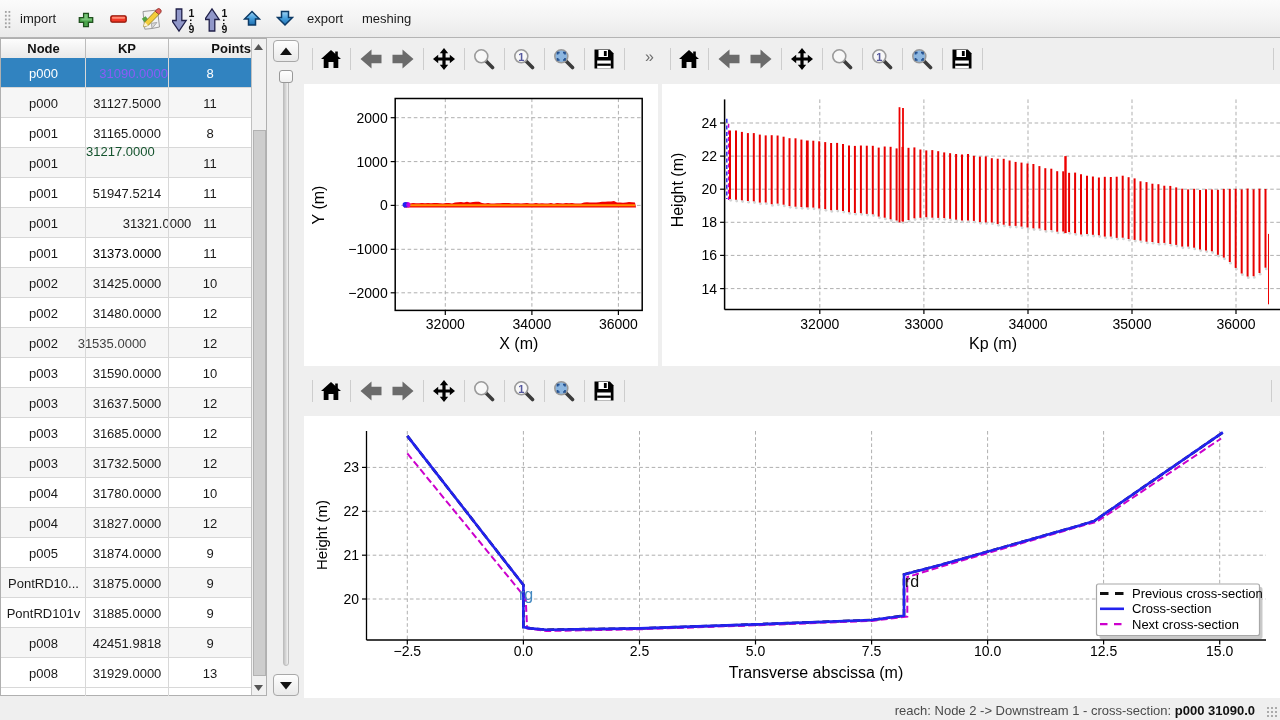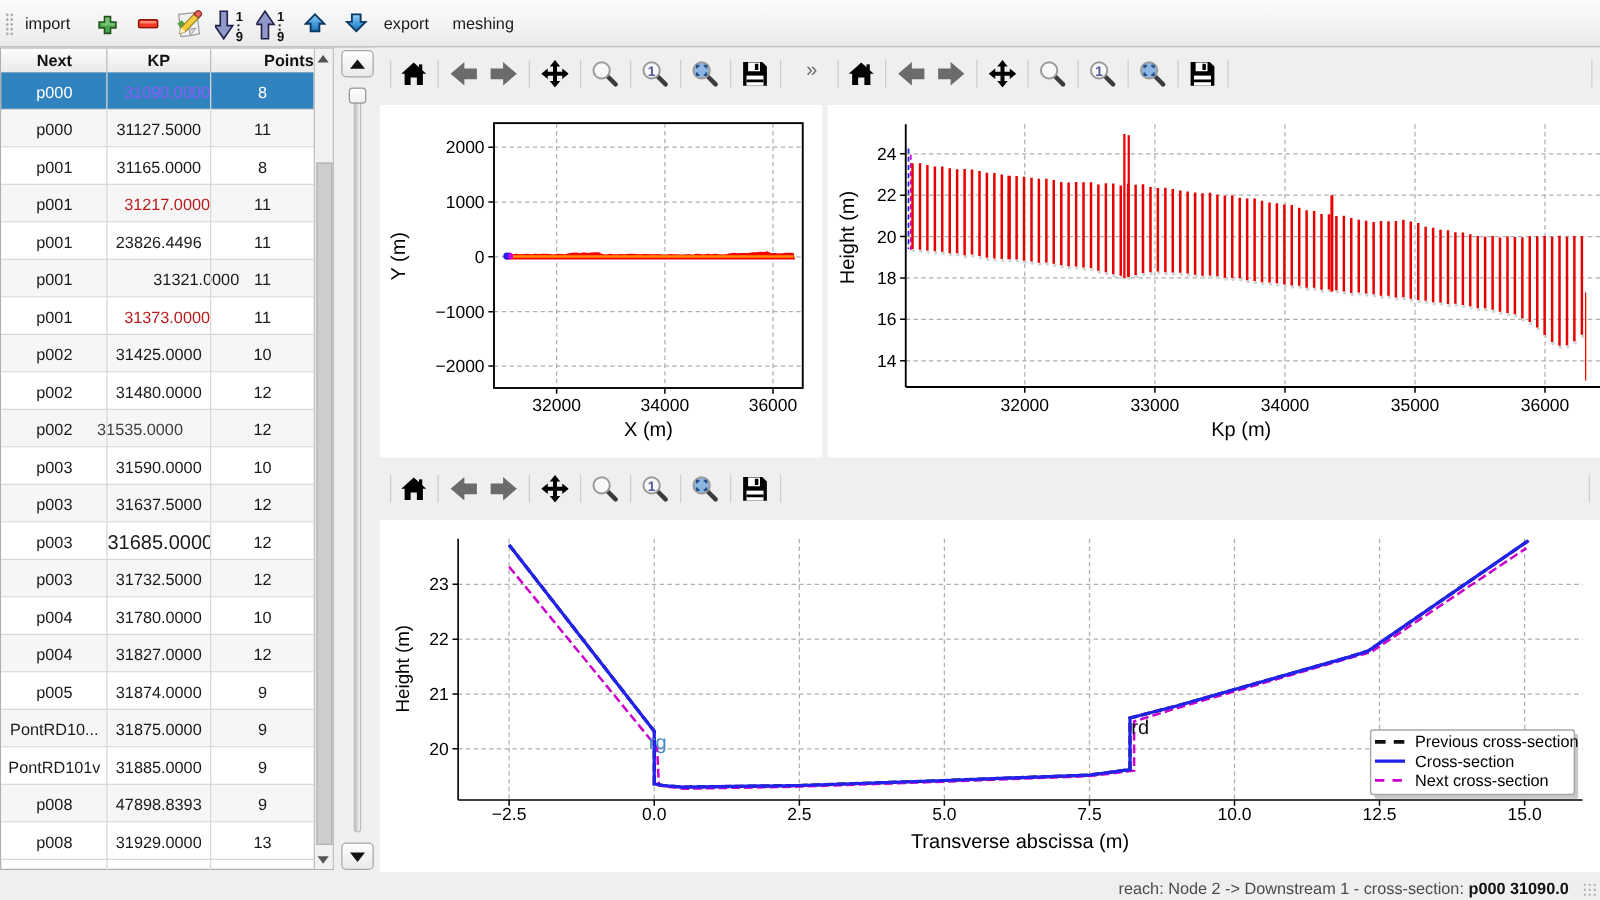--- a/index.html
+++ b/index.html
@@ -64,21 +64,21 @@
       <linearGradient id="bg276" x1="0" y1="0" x2="0" y2="1">
         <stop offset="0" stop-color="#9fd4f5"></stop>
         <stop offset="0.5" stop-color="#47a0dd"></stop>
         <stop offset="1" stop-color="#1e6fb0"></stop>
       </linearGradient>
     </defs>
     <path d="M9 15 L16.5 7.5 H12.5 V1.5 H5.5 V7.5 H1.5 Z" fill="url(#bg276)" stroke="#0c3a66" stroke-width="1.5"></path>
   </svg>
 <div class="abs" style="left:0px;top:38px;width:267px;height:658px;background:#fff;border:1px solid #b0b0b0;box-sizing:border-box;"></div>
 <div class="abs" style="left:1px;top:39px;width:250px;height:19px;background:linear-gradient(#fdfdfd,#e9e9e9);border-bottom:1px solid #9c9c9c;"></div>
-<div class="abs" style="left:1px;top:41px;width:85px;text-align:center;font-size:13px;font-weight:bold;color:#111;">Next</div>
+<div class="abs" style="left:1px;top:41px;width:85px;text-align:center;font-size:13px;font-weight:bold;color:#111;">Node</div>
 <div class="abs" style="left:86px;top:41px;width:82px;text-align:center;font-size:13px;font-weight:bold;color:#111;">KP</div>
 <div class="abs" style="left:169px;top:41px;width:82px;text-align:right;font-size:13px;font-weight:bold;color:#111;">Points</div>
 <div class="abs" style="left:85px;top:39px;width:1px;height:19px;background:#bcbcbc;"></div>
 <div class="abs" style="left:168px;top:39px;width:1px;height:19px;background:#bcbcbc;"></div>
 <div class="abs" style="left:1px;top:58px;width:250px;height:29px;background:#3183c0;border-bottom:1px solid #d8d8d8;"></div>
 <div class="abs" style="left:1px;top:66px;width:85px;text-align:center;font-size:13px;color:#fff;white-space:nowrap;overflow:hidden;">p000</div>
 <div class="abs" style="left:86px;top:66px;width:82px;text-align:right;font-size:13px;color:#8b5cf6;white-space:nowrap;overflow:hidden;">31090.0000</div>
 <div class="abs" style="left:169px;top:66px;width:82px;text-align:center;font-size:13px;color:#fff;white-space:nowrap;overflow:hidden;">8</div>
 <div class="abs" style="left:85px;top:58px;width:1px;height:30px;background:#d8d8d8;"></div>
 <div class="abs" style="left:168px;top:58px;width:1px;height:30px;background:#d8d8d8;"></div>
@@ -89,39 +89,39 @@
 <div class="abs" style="left:85px;top:88px;width:1px;height:30px;background:#d8d8d8;"></div>
 <div class="abs" style="left:168px;top:88px;width:1px;height:30px;background:#d8d8d8;"></div>
 <div class="abs" style="left:1px;top:118px;width:250px;height:29px;background:#ffffff;border-bottom:1px solid #d8d8d8;"></div>
 <div class="abs" style="left:1px;top:126px;width:85px;text-align:center;font-size:13px;color:#1a1a1a;white-space:nowrap;overflow:hidden;">p001</div>
 <div class="abs" style="left:86px;top:126px;width:82px;text-align:center;font-size:13px;color:#1a1a1a;white-space:nowrap;overflow:hidden;">31165.0000</div>
 <div class="abs" style="left:169px;top:126px;width:82px;text-align:center;font-size:13px;color:#1a1a1a;white-space:nowrap;overflow:hidden;">8</div>
 <div class="abs" style="left:85px;top:118px;width:1px;height:30px;background:#d8d8d8;"></div>
 <div class="abs" style="left:168px;top:118px;width:1px;height:30px;background:#d8d8d8;"></div>
 <div class="abs" style="left:1px;top:148px;width:250px;height:29px;background:#f6f6f6;border-bottom:1px solid #d8d8d8;"></div>
 <div class="abs" style="left:1px;top:156px;width:85px;text-align:center;font-size:13px;color:#1a1a1a;white-space:nowrap;overflow:hidden;">p001</div>
-<div class="abs" style="left:86px;top:156px;width:82px;text-align:right;font-size:13px;color:#b91c1c;white-space:nowrap;overflow:hidden;">31217.0000</div>
+<div class="abs" style="left:86px;top:144px;width:82px;text-align:left;font-size:13px;color:#14532d;white-space:nowrap;overflow:hidden;">31217.0000</div>
 <div class="abs" style="left:169px;top:156px;width:82px;text-align:center;font-size:13px;color:#1a1a1a;white-space:nowrap;overflow:hidden;">11</div>
 <div class="abs" style="left:85px;top:148px;width:1px;height:30px;background:#d8d8d8;"></div>
 <div class="abs" style="left:168px;top:148px;width:1px;height:30px;background:#d8d8d8;"></div>
 <div class="abs" style="left:1px;top:178px;width:250px;height:29px;background:#ffffff;border-bottom:1px solid #d8d8d8;"></div>
 <div class="abs" style="left:1px;top:186px;width:85px;text-align:center;font-size:13px;color:#1a1a1a;white-space:nowrap;overflow:hidden;">p001</div>
-<div class="abs" style="left:86px;top:186px;width:82px;text-align:center;font-size:13px;color:#1a1a1a;white-space:nowrap;overflow:hidden;">23826.4496</div>
+<div class="abs" style="left:86px;top:186px;width:82px;text-align:center;font-size:13px;color:#1a1a1a;white-space:nowrap;overflow:hidden;">51947.5214</div>
 <div class="abs" style="left:169px;top:186px;width:82px;text-align:center;font-size:13px;color:#1a1a1a;white-space:nowrap;overflow:hidden;">11</div>
 <div class="abs" style="left:85px;top:178px;width:1px;height:30px;background:#d8d8d8;"></div>
 <div class="abs" style="left:168px;top:178px;width:1px;height:30px;background:#d8d8d8;"></div>
 <div class="abs" style="left:1px;top:208px;width:250px;height:29px;background:#f6f6f6;border-bottom:1px solid #d8d8d8;"></div>
 <div class="abs" style="left:1px;top:216px;width:85px;text-align:center;font-size:13px;color:#1a1a1a;white-space:nowrap;overflow:hidden;">p001</div>
 <div class="abs" style="left:86px;top:216px;width:82px;text-align:center;font-size:13px;color:#1a1a1a;white-space:nowrap;overflow:hidden;margin-left:30px;">31321.0000</div>
 <div class="abs" style="left:169px;top:216px;width:82px;text-align:center;font-size:13px;color:#1a1a1a;white-space:nowrap;overflow:hidden;">11</div>
 <div class="abs" style="left:85px;top:208px;width:1px;height:30px;background:#d8d8d8;"></div>
 <div class="abs" style="left:168px;top:208px;width:1px;height:30px;background:#d8d8d8;"></div>
 <div class="abs" style="left:1px;top:238px;width:250px;height:29px;background:#ffffff;border-bottom:1px solid #d8d8d8;"></div>
 <div class="abs" style="left:1px;top:246px;width:85px;text-align:center;font-size:13px;color:#1a1a1a;white-space:nowrap;overflow:hidden;">p001</div>
-<div class="abs" style="left:86px;top:246px;width:82px;text-align:right;font-size:13px;color:#b91c1c;white-space:nowrap;overflow:hidden;">31373.0000</div>
+<div class="abs" style="left:86px;top:246px;width:82px;text-align:center;font-size:13px;color:#000000;white-space:nowrap;overflow:hidden;">31373.0000</div>
 <div class="abs" style="left:169px;top:246px;width:82px;text-align:center;font-size:13px;color:#1a1a1a;white-space:nowrap;overflow:hidden;">11</div>
 <div class="abs" style="left:85px;top:238px;width:1px;height:30px;background:#d8d8d8;"></div>
 <div class="abs" style="left:168px;top:238px;width:1px;height:30px;background:#d8d8d8;"></div>
 <div class="abs" style="left:1px;top:268px;width:250px;height:29px;background:#f6f6f6;border-bottom:1px solid #d8d8d8;"></div>
 <div class="abs" style="left:1px;top:276px;width:85px;text-align:center;font-size:13px;color:#1a1a1a;white-space:nowrap;overflow:hidden;">p002</div>
 <div class="abs" style="left:86px;top:276px;width:82px;text-align:center;font-size:13px;color:#1a1a1a;white-space:nowrap;overflow:hidden;">31425.0000</div>
 <div class="abs" style="left:169px;top:276px;width:82px;text-align:center;font-size:13px;color:#1a1a1a;white-space:nowrap;overflow:hidden;">10</div>
 <div class="abs" style="left:85px;top:268px;width:1px;height:30px;background:#d8d8d8;"></div>
 <div class="abs" style="left:168px;top:268px;width:1px;height:30px;background:#d8d8d8;"></div>
 <div class="abs" style="left:1px;top:298px;width:250px;height:29px;background:#ffffff;border-bottom:1px solid #d8d8d8;"></div>
@@ -143,21 +143,21 @@
 <div class="abs" style="left:85px;top:358px;width:1px;height:30px;background:#d8d8d8;"></div>
 <div class="abs" style="left:168px;top:358px;width:1px;height:30px;background:#d8d8d8;"></div>
 <div class="abs" style="left:1px;top:388px;width:250px;height:29px;background:#f6f6f6;border-bottom:1px solid #d8d8d8;"></div>
 <div class="abs" style="left:1px;top:396px;width:85px;text-align:center;font-size:13px;color:#1a1a1a;white-space:nowrap;overflow:hidden;">p003</div>
 <div class="abs" style="left:86px;top:396px;width:82px;text-align:center;font-size:13px;color:#1a1a1a;white-space:nowrap;overflow:hidden;">31637.5000</div>
 <div class="abs" style="left:169px;top:396px;width:82px;text-align:center;font-size:13px;color:#1a1a1a;white-space:nowrap;overflow:hidden;">12</div>
 <div class="abs" style="left:85px;top:388px;width:1px;height:30px;background:#d8d8d8;"></div>
 <div class="abs" style="left:168px;top:388px;width:1px;height:30px;background:#d8d8d8;"></div>
 <div class="abs" style="left:1px;top:418px;width:250px;height:29px;background:#ffffff;border-bottom:1px solid #d8d8d8;"></div>
 <div class="abs" style="left:1px;top:426px;width:85px;text-align:center;font-size:13px;color:#1a1a1a;white-space:nowrap;overflow:hidden;">p003</div>
-<div class="abs" style="left:86px;top:426px;width:82px;text-align:center;font-size:16px;color:#1a1a1a;white-space:nowrap;overflow:hidden;">31685.0000</div>
+<div class="abs" style="left:86px;top:426px;width:82px;text-align:center;font-size:13px;color:#1a1a1a;white-space:nowrap;overflow:hidden;">31685.0000</div>
 <div class="abs" style="left:169px;top:426px;width:82px;text-align:center;font-size:13px;color:#1a1a1a;white-space:nowrap;overflow:hidden;">12</div>
 <div class="abs" style="left:85px;top:418px;width:1px;height:30px;background:#d8d8d8;"></div>
 <div class="abs" style="left:168px;top:418px;width:1px;height:30px;background:#d8d8d8;"></div>
 <div class="abs" style="left:1px;top:448px;width:250px;height:29px;background:#f6f6f6;border-bottom:1px solid #d8d8d8;"></div>
 <div class="abs" style="left:1px;top:456px;width:85px;text-align:center;font-size:13px;color:#1a1a1a;white-space:nowrap;overflow:hidden;">p003</div>
 <div class="abs" style="left:86px;top:456px;width:82px;text-align:center;font-size:13px;color:#1a1a1a;white-space:nowrap;overflow:hidden;">31732.5000</div>
 <div class="abs" style="left:169px;top:456px;width:82px;text-align:center;font-size:13px;color:#1a1a1a;white-space:nowrap;overflow:hidden;">12</div>
 <div class="abs" style="left:85px;top:448px;width:1px;height:30px;background:#d8d8d8;"></div>
 <div class="abs" style="left:168px;top:448px;width:1px;height:30px;background:#d8d8d8;"></div>
 <div class="abs" style="left:1px;top:478px;width:250px;height:29px;background:#ffffff;border-bottom:1px solid #d8d8d8;"></div>
@@ -185,21 +185,21 @@
 <div class="abs" style="left:85px;top:568px;width:1px;height:30px;background:#d8d8d8;"></div>
 <div class="abs" style="left:168px;top:568px;width:1px;height:30px;background:#d8d8d8;"></div>
 <div class="abs" style="left:1px;top:598px;width:250px;height:29px;background:#ffffff;border-bottom:1px solid #d8d8d8;"></div>
 <div class="abs" style="left:1px;top:606px;width:85px;text-align:center;font-size:13px;color:#1a1a1a;white-space:nowrap;overflow:hidden;">PontRD101v</div>
 <div class="abs" style="left:86px;top:606px;width:82px;text-align:center;font-size:13px;color:#1a1a1a;white-space:nowrap;overflow:hidden;">31885.0000</div>
 <div class="abs" style="left:169px;top:606px;width:82px;text-align:center;font-size:13px;color:#1a1a1a;white-space:nowrap;overflow:hidden;">9</div>
 <div class="abs" style="left:85px;top:598px;width:1px;height:30px;background:#d8d8d8;"></div>
 <div class="abs" style="left:168px;top:598px;width:1px;height:30px;background:#d8d8d8;"></div>
 <div class="abs" style="left:1px;top:628px;width:250px;height:29px;background:#f6f6f6;border-bottom:1px solid #d8d8d8;"></div>
 <div class="abs" style="left:1px;top:636px;width:85px;text-align:center;font-size:13px;color:#1a1a1a;white-space:nowrap;overflow:hidden;">p008</div>
-<div class="abs" style="left:86px;top:636px;width:82px;text-align:center;font-size:13px;color:#1a1a1a;white-space:nowrap;overflow:hidden;">47898.8393</div>
+<div class="abs" style="left:86px;top:636px;width:82px;text-align:center;font-size:13px;color:#1a1a1a;white-space:nowrap;overflow:hidden;">42451.9818</div>
 <div class="abs" style="left:169px;top:636px;width:82px;text-align:center;font-size:13px;color:#1a1a1a;white-space:nowrap;overflow:hidden;">9</div>
 <div class="abs" style="left:85px;top:628px;width:1px;height:30px;background:#d8d8d8;"></div>
 <div class="abs" style="left:168px;top:628px;width:1px;height:30px;background:#d8d8d8;"></div>
 <div class="abs" style="left:1px;top:658px;width:250px;height:29px;background:#ffffff;border-bottom:1px solid #d8d8d8;"></div>
 <div class="abs" style="left:1px;top:666px;width:85px;text-align:center;font-size:13px;color:#1a1a1a;white-space:nowrap;overflow:hidden;">p008</div>
 <div class="abs" style="left:86px;top:666px;width:82px;text-align:center;font-size:13px;color:#1a1a1a;white-space:nowrap;overflow:hidden;">31929.0000</div>
 <div class="abs" style="left:169px;top:666px;width:82px;text-align:center;font-size:13px;color:#1a1a1a;white-space:nowrap;overflow:hidden;">13</div>
 <div class="abs" style="left:85px;top:658px;width:1px;height:30px;background:#d8d8d8;"></div>
 <div class="abs" style="left:168px;top:658px;width:1px;height:30px;background:#d8d8d8;"></div>
 <div class="abs" style="left:85px;top:688px;width:1px;height:8px;background:#d8d8d8;"></div>

